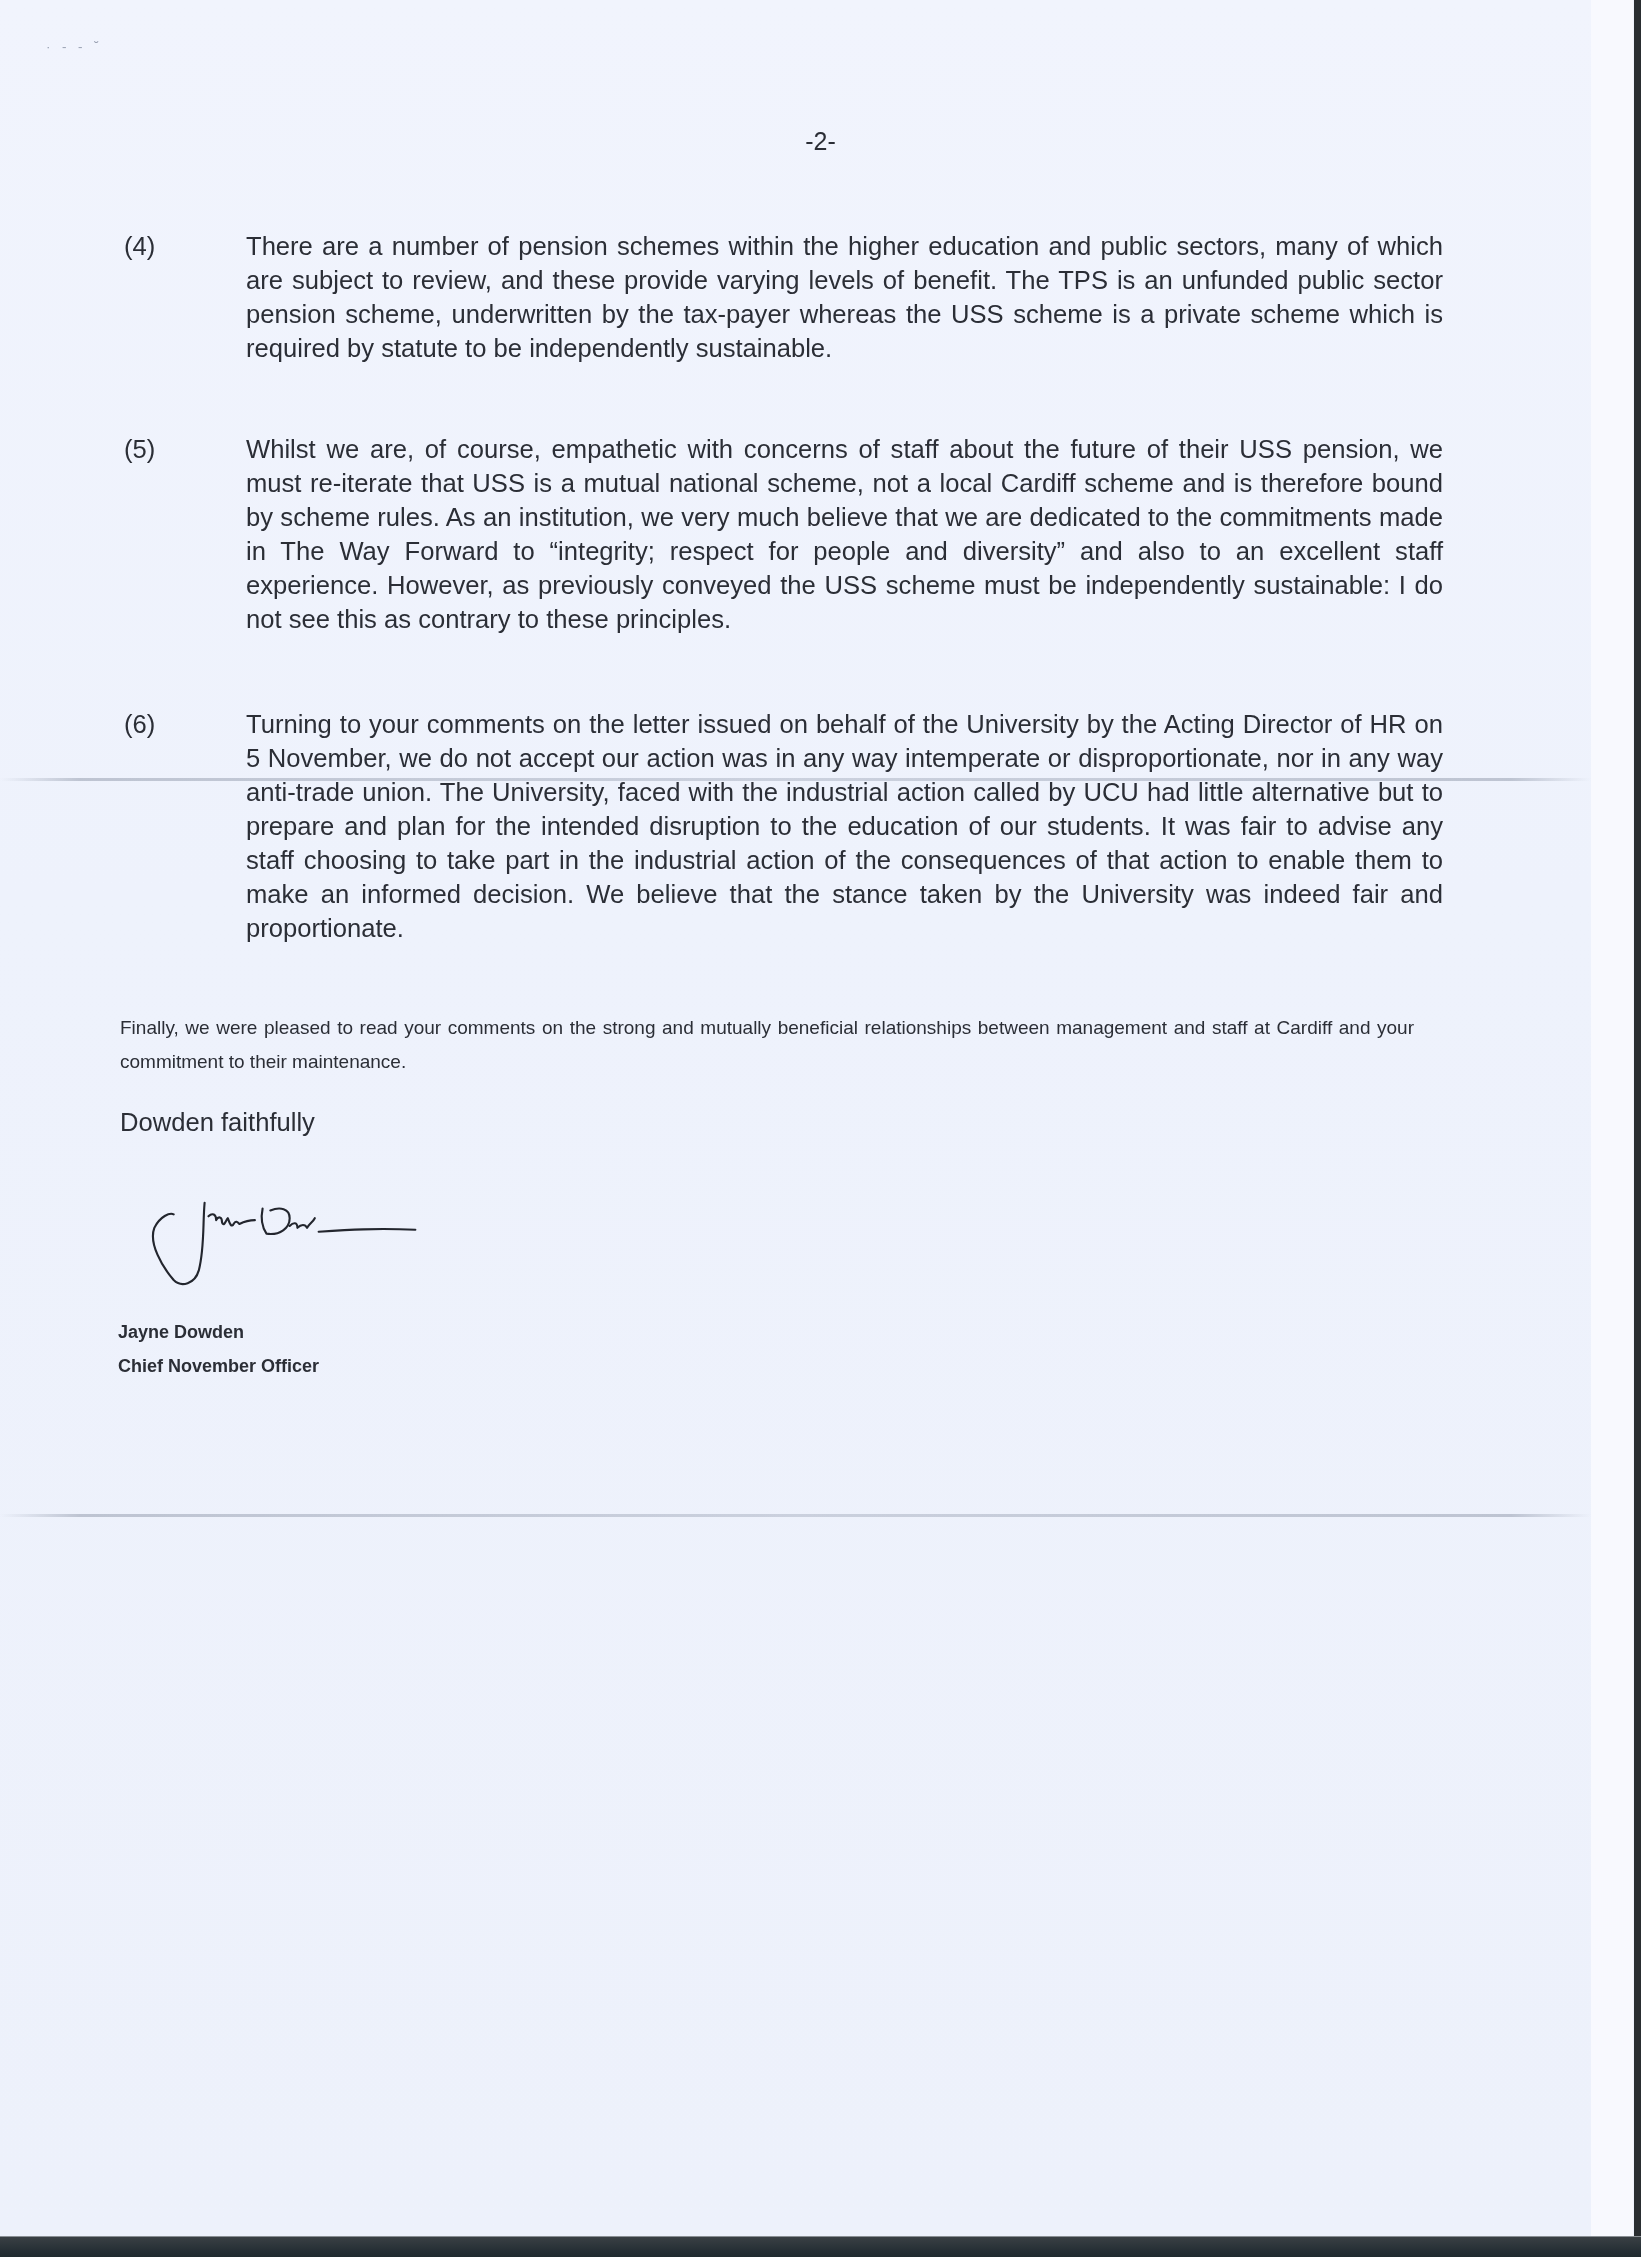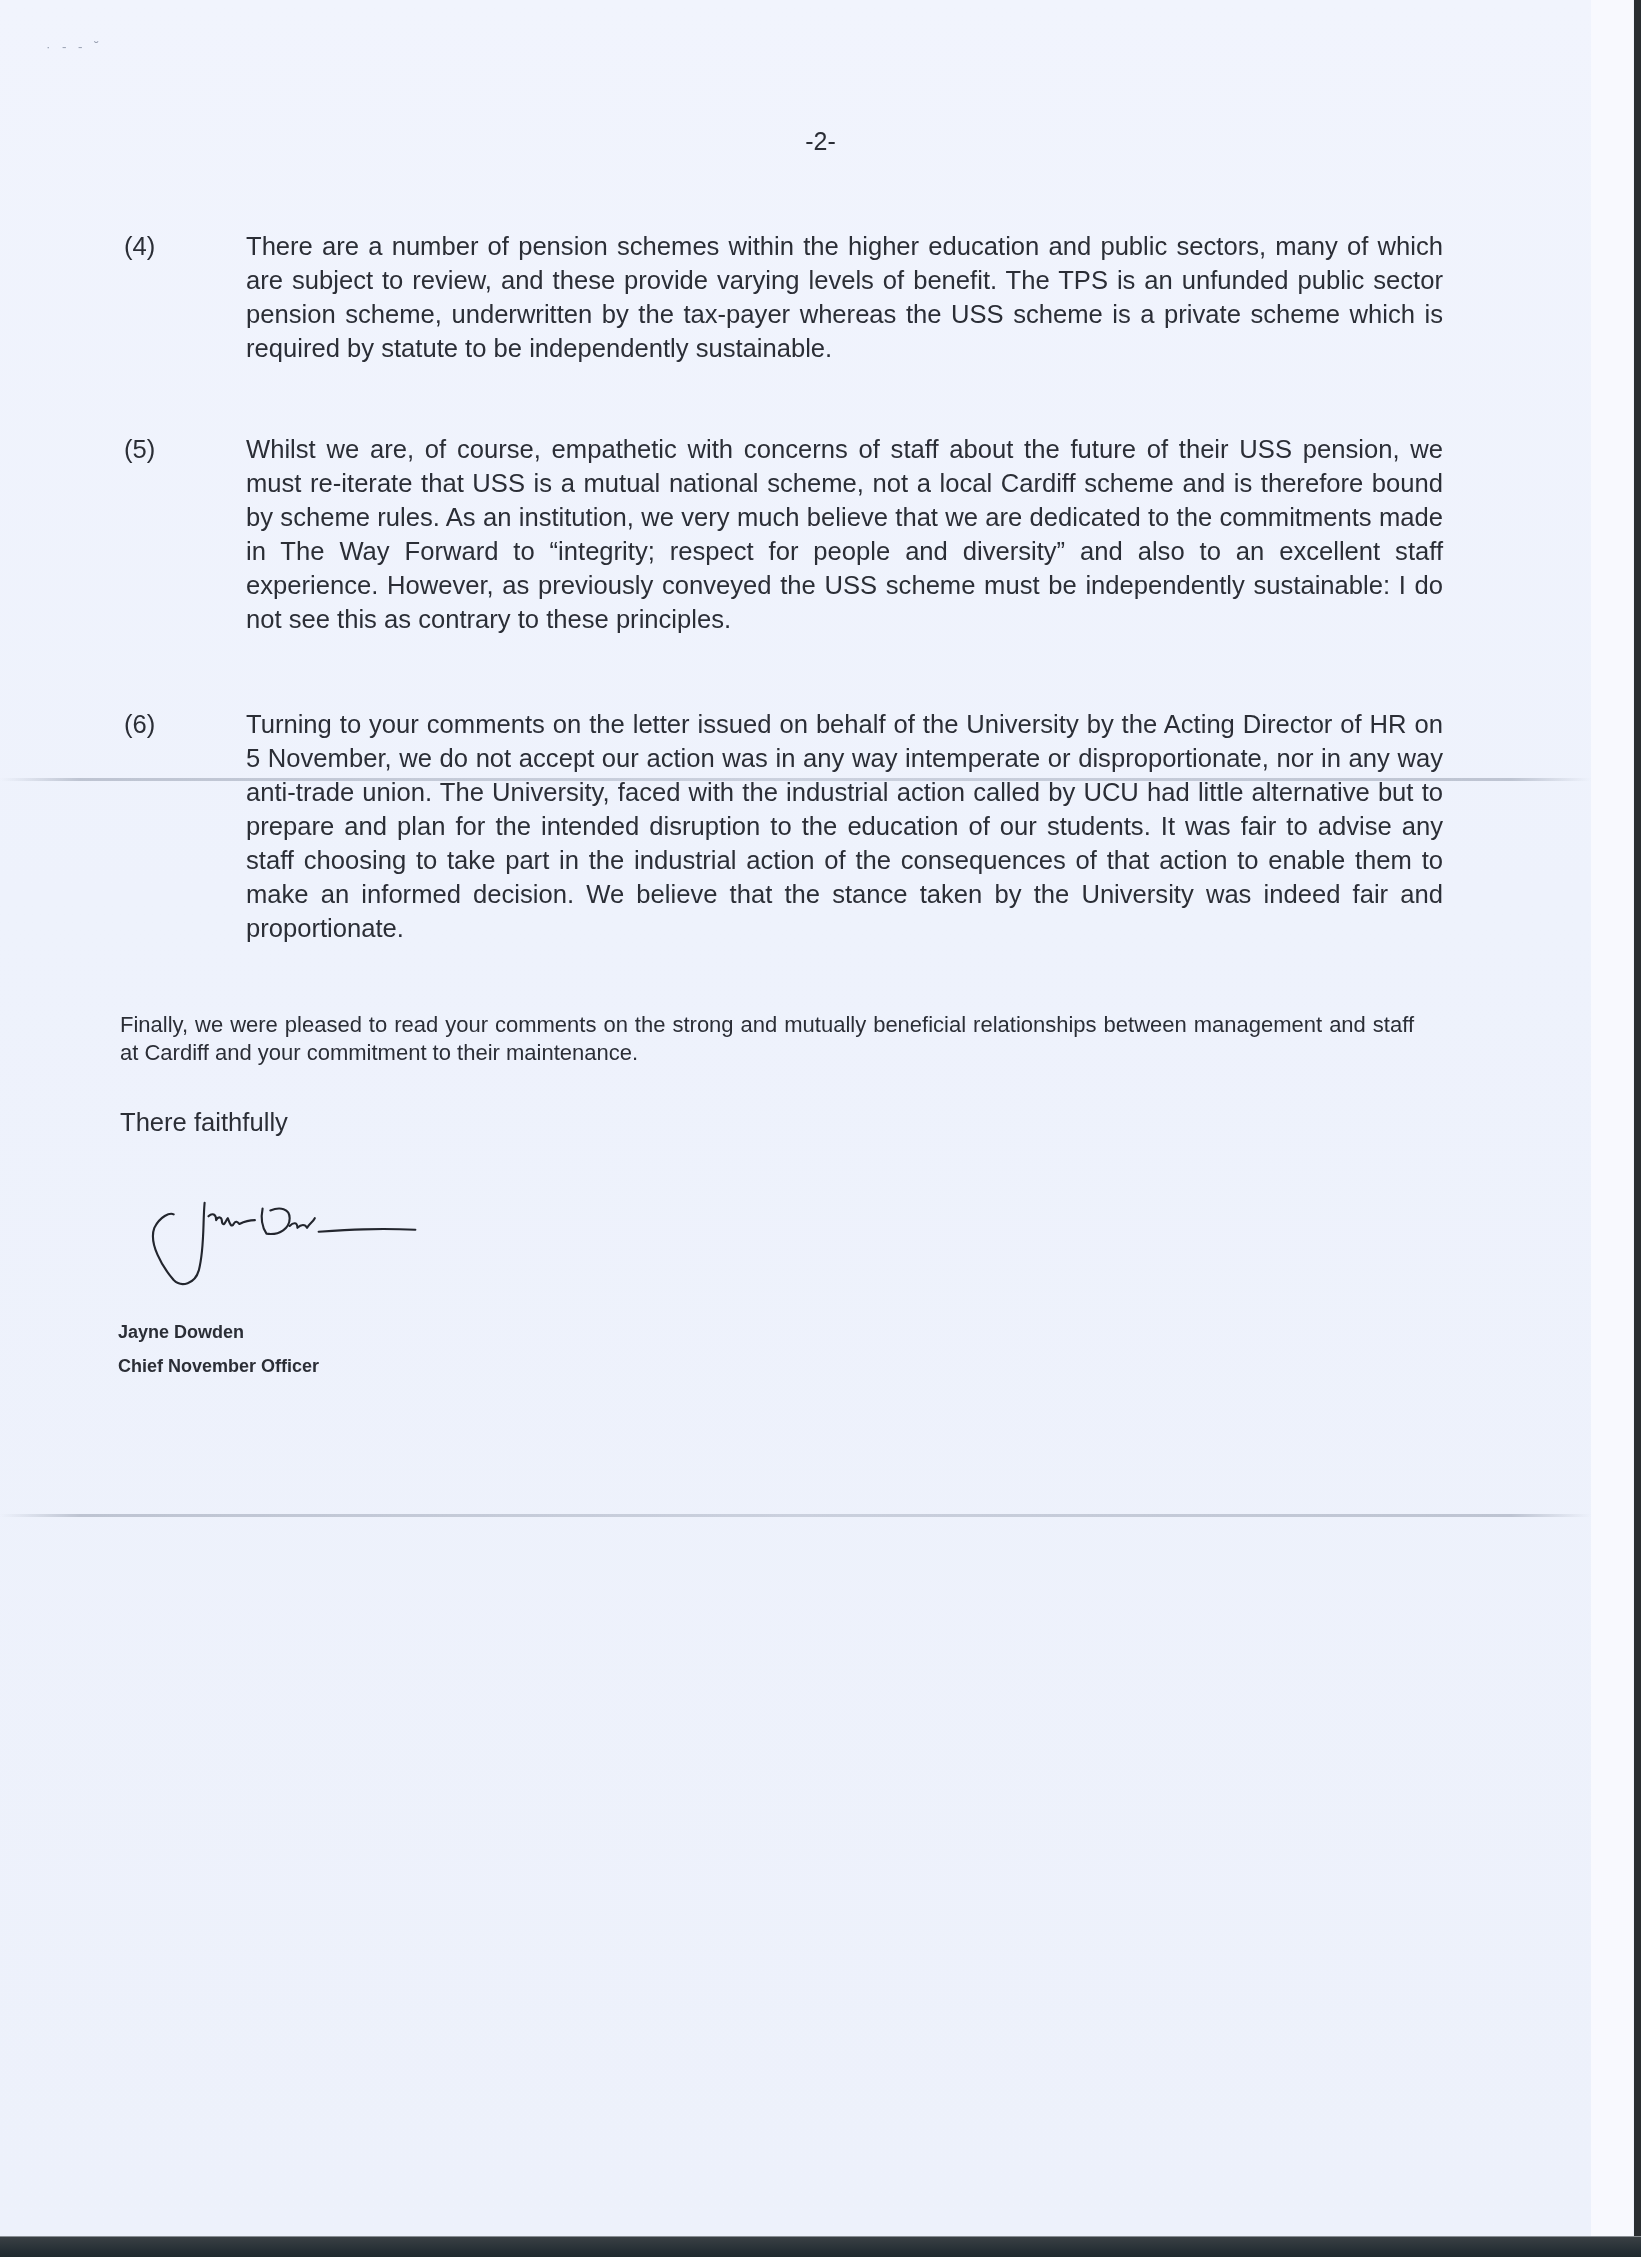--- a/index.html
+++ b/index.html
@@ -45,21 +45,21 @@
     font-size: 25.6px; line-height: 34px;
   }
   .item .num { position: absolute; left: 0; top: 0; }
   .item .txt {
     position: absolute; left: 94px; width: 1197px; text-align: justify; margin-left: 28px;
   }
   .item .txt:after { content: ""; display: inline-block; width: 100%; }
   .item .txt.last-left:after { display: none; }
   .para {
     position: absolute; left: 120px; width: 1294px;
-    font-size: 22px; line-height: 28px; text-align: justify;
+    font-size: 19px; line-height: 34px; text-align: justify;
   }
   .closing { position: absolute; left: 120px; font-size: 25.6px; }
   .signature { position: absolute; left: 135px; top: 1195px; width: 319px; height: 116px; }
   .sig-name { position: absolute; left: 118px; top: 1315px; font-size: 18px; font-weight: bold; line-height: 34px; }
 </style>
 </head>
 <body>
 
 <div class="paper"></div>
 <div class="right-strip"></div>
@@ -81,21 +81,21 @@
   <div class="txt last-left">Whilst we are, of course, empathetic with concerns of staff about the future of their USS pension, we must re-iterate that USS is a mutual national scheme, not a local Cardiff scheme and is therefore bound by scheme rules. As an institution, we very much believe that we are dedicated to the commitments made in The Way Forward to “integrity; respect for people and diversity” and also to an excellent staff experience.  However, as previously conveyed the USS scheme must be independently sustainable: I do not see this as contrary to these principles.</div>
 </div>
 
 <div class="item" style="top:707px; height:275px;">
   <span class="num">(6)</span>
   <div class="txt last-left">Turning to your comments on the letter issued on behalf of the University by the Acting Director of HR on 5 November, we do not accept our action was in any way intemperate or disproportionate, nor in any way anti-trade union.  The University, faced with the industrial action called by UCU had little alternative but to prepare and plan for the intended disruption to the education of our students. It was fair to advise any staff choosing to take part in the industrial action of the consequences of that action to enable them to make an informed decision.  We believe that the stance taken by the University was indeed fair and proportionate.</div>
 </div>
 
 <div class="para" style="top:1011px;">Finally, we were pleased to read your comments on the strong and mutually beneficial relationships between management and staff at Cardiff and your commitment to their maintenance.</div>
 
-<div class="closing" style="top:1108px;">There faithfully</div>
+<div class="closing" style="top:1108px;">Dowden faithfully</div>
 
 <svg class="signature" viewBox="0 0 330 120">
   <g fill="none" stroke="#23262e" stroke-width="2.2" stroke-linecap="round" stroke-linejoin="round">
     <path d="M72 8 C70 30 72 55 66 78 C62 92 48 96 40 88 C28 74 14 50 20 34 C26 22 36 18 40 20"></path>
     <path d="M76 22 C80 18 84 20 84 26 C86 22 90 22 90 28 C92 34 94 26 96 24 C98 30 100 34 102 30 C104 26 106 28 108 30 C112 28 118 26 124 26"></path>
     <path d="M132 14 C130 24 132 34 136 40 C150 42 160 34 160 24 C160 14 150 12 140 16"></path>
     <path d="M160 32 C164 28 168 28 168 34 C172 30 176 30 178 34 C180 30 184 28 186 24"></path>
     <path d="M190 38 C220 36 250 34 290 36"></path>
   </g>
 </svg>

